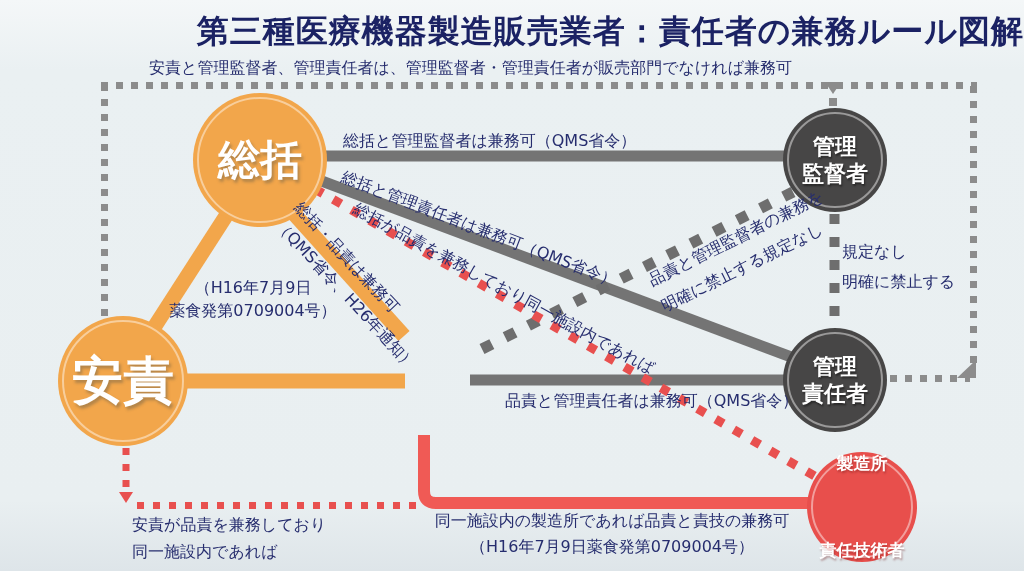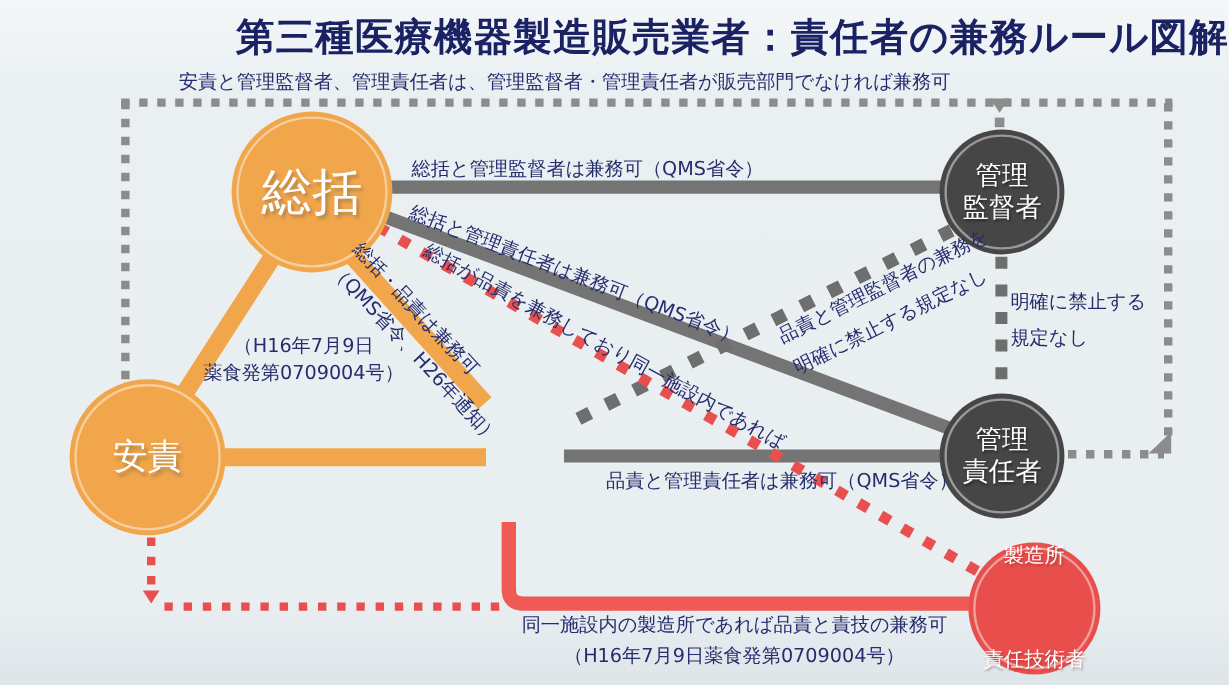--- a/index.html
+++ b/index.html
@@ -13,21 +13,21 @@
     font-size:32px;font-weight:bold;color:#1b2264;letter-spacing:1px;margin:0;
   }
   .subtitle{
     position:absolute;left:0;top:58px;width:941px;text-align:center;
     font-size:16px;color:#262d6e;
   }
   svg.lines{position:absolute;left:0;top:0;}
   .node{
     position:absolute;border-radius:50%;display:flex;flex-direction:column;
     align-items:center;justify-content:center;text-align:center;color:#fff;
-    font-weight:normal;box-sizing:border-box;
+    font-weight:bold;box-sizing:border-box;
   }
   .node::after{
     content:'';position:absolute;inset:4px;border-radius:50%;
     border:2px solid rgba(255,255,255,.45);pointer-events:none;
   }
   .node.orange{background:#f2a64b;text-shadow:2px 3px 3px rgba(100,90,70,.45);}
   .node.dark{background:#474646;text-shadow:1px 2px 2px rgba(0,0,0,.45);}
   .node.red{background:#e84f4c;text-shadow:1px 2px 2px rgba(110,25,25,.4);justify-content:space-between;}
   .lbl{
     position:absolute;color:#262d6e;font-size:16px;line-height:1.35;
@@ -69,21 +69,21 @@
     <path d="M424,435 L424,491 Q424,503 436,503 L815,503" fill="none" stroke="#f05a55" stroke-width="12"></path>
 
     <line x1="126" y1="448" x2="126" y2="489" stroke="#e8504f" stroke-width="7" stroke-dasharray="7 9"></line>
     <polygon points="119,492 133,492 126,503" fill="#e8504f"></polygon>
     <line x1="137" y1="505.5" x2="418" y2="505.5" stroke="#e8504f" stroke-width="7" stroke-dasharray="7 9"></line>
   </svg>
 
   <div class="node orange" style="left:193px;top:93px;width:134px;height:134px;font-size:42px;">
     <span>総括</span>
   </div>
-  <div class="node orange" style="left:58px;top:316px;width:130px;height:130px;font-size:29px;">
+  <div class="node orange" style="left:58px;top:316px;width:130px;height:130px;font-size:51px;">
     <span>安責</span>
   </div>
   <div class="node dark" style="left:783px;top:108px;width:104px;height:104px;font-size:22px;line-height:1.25;">
     <span>管理</span>
     <span>監督者</span>
   </div>
   <div class="node dark" style="left:783px;top:328px;width:104px;height:104px;font-size:22px;line-height:1.25;">
     <span>管理</span>
     <span>責任者</span>
   </div>
@@ -107,25 +107,29 @@
     <div>（H16年7月9日</div>
     <div>薬食発第0709004号）</div>
   </div>
 
   <div class="lbl rot" style="left:643px;top:268px;transform:rotate(-26.5deg);line-height:29px;">
     <div>品責と管理監督者の兼務を</div>
     <div>明確に禁止する規定なし</div>
   </div>
 
   <div class="lbl" style="left:842px;top:237px;line-height:30px;">
+    <div>規定なし</div>
     <div>明確に禁止する</div>
-    <div>規定なし</div>
   </div>
 
   <div class="lbl" style="left:505px;top:390px;">品責と管理責任者は兼務可（QMS省令）</div>
 
+  <div class="lbl" style="left:132px;top:511px;line-height:27px;">
+    <div>安責が品責を兼務しており</div>
+    <div>同一施設内であれば</div>
+  </div>
 
   <div class="lbl" style="left:412px;top:508px;width:400px;text-align:center;line-height:26px;">
     <div>同一施設内の製造所であれば品責と責技の兼務可</div>
     <div>（H16年7月9日薬食発第0709004号）</div>
   </div>
 
 </div>
 
 </body></html>

